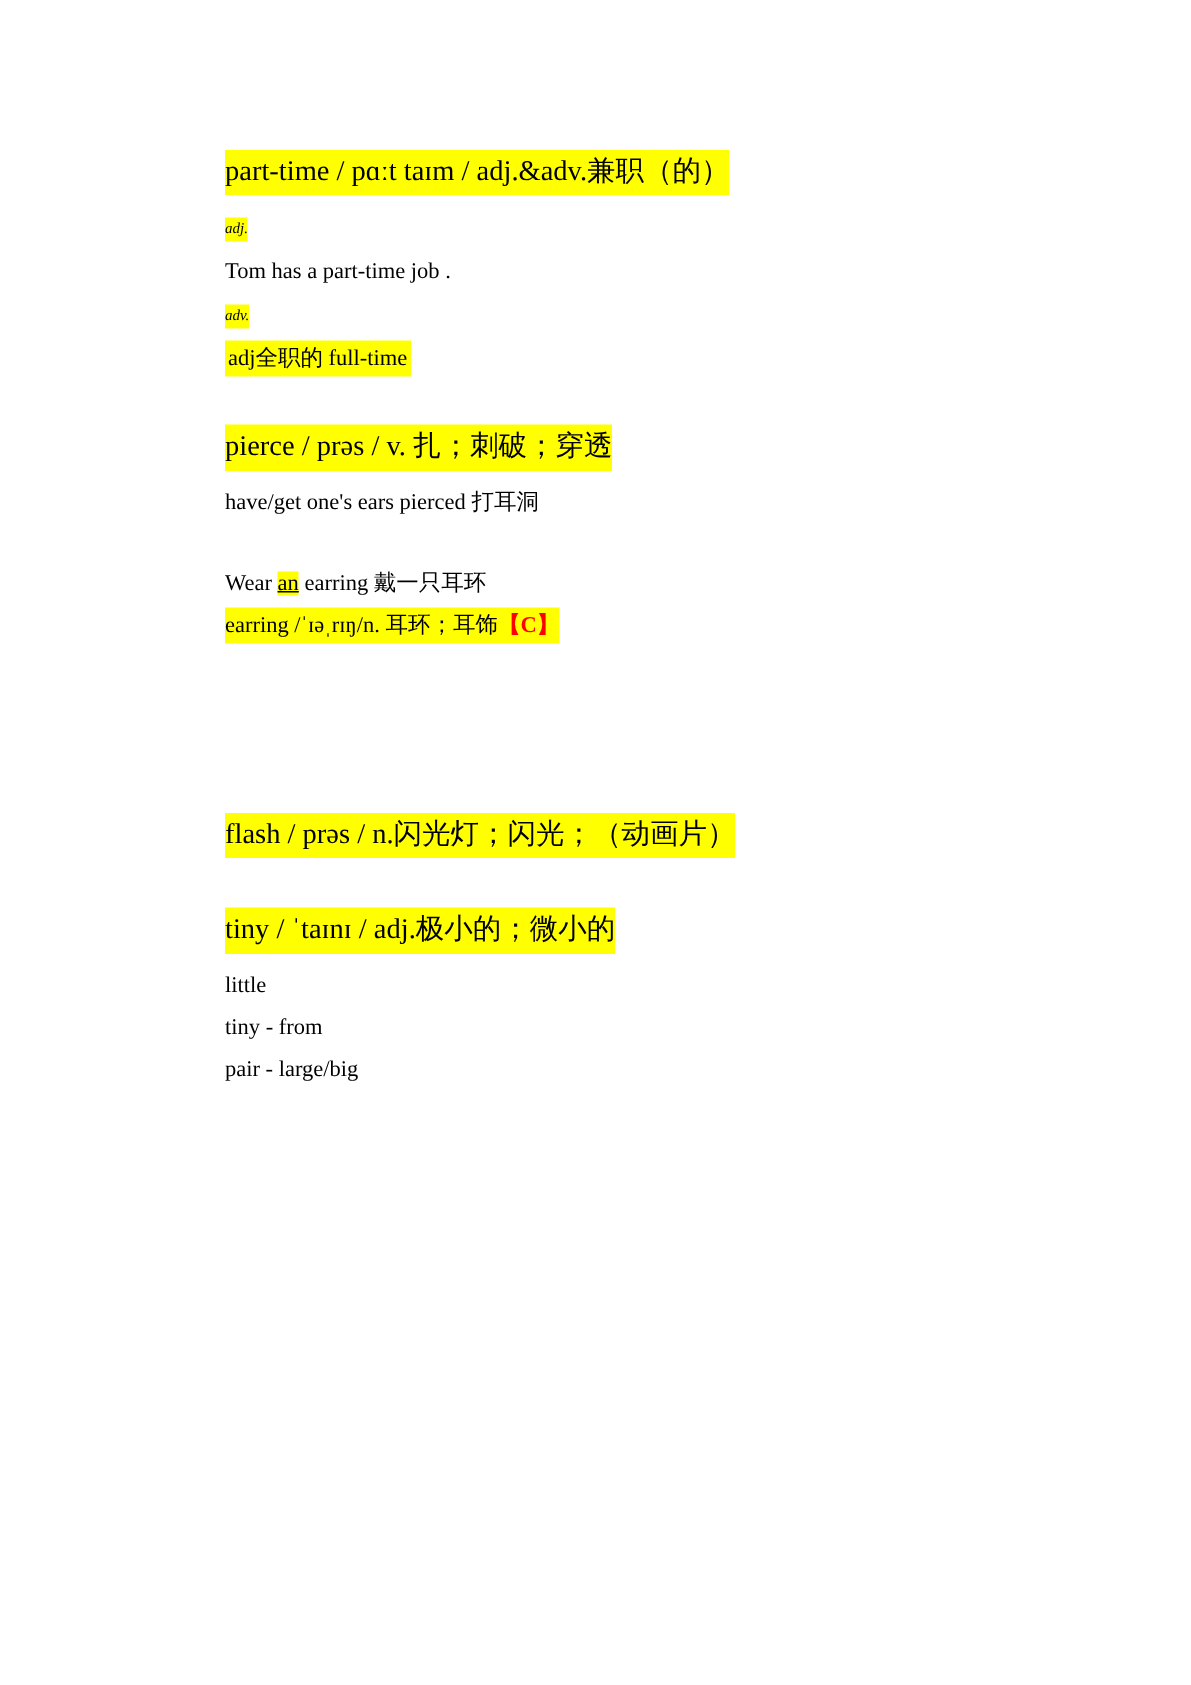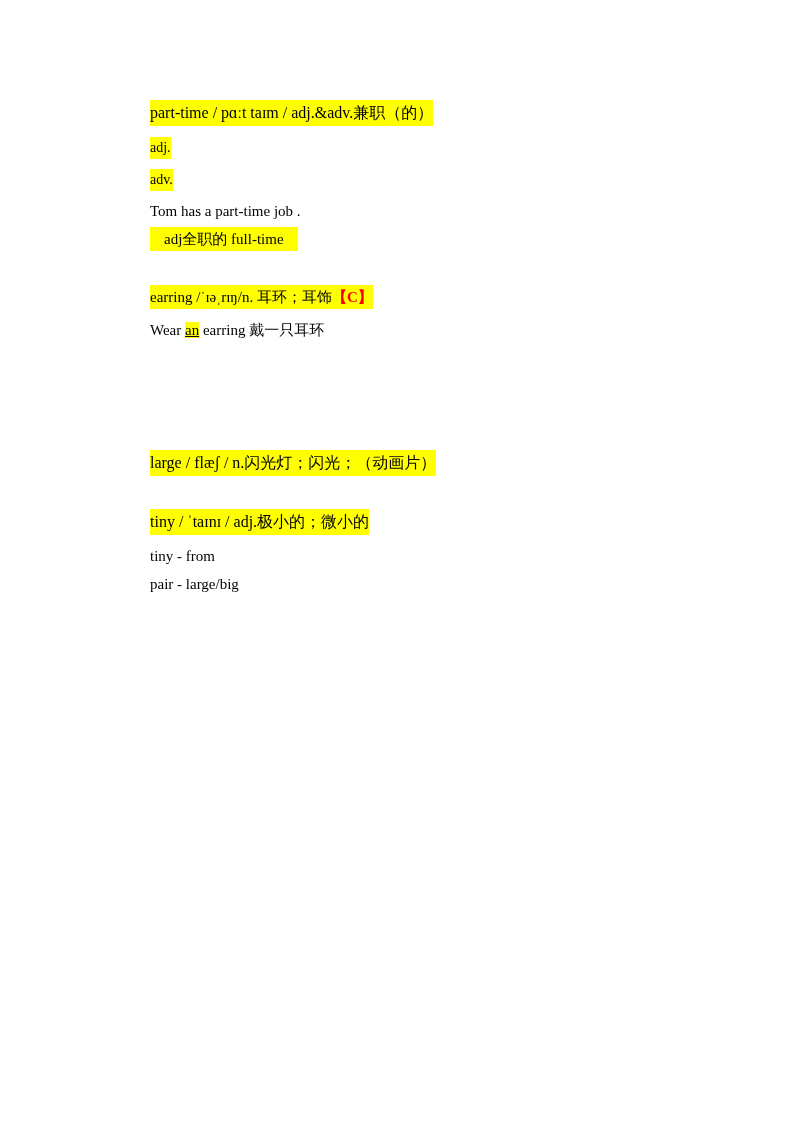--- a/index.html
+++ b/index.html
@@ -23,26 +23,27 @@
       margin-bottom: 28px;
     }
     .highlight-yellow {
       background-color: #ffff00;
       display: inline;
     }
     .word-header {
       background-color: #ffff00;
       display: inline-block;
       margin-bottom: 5px;
-      font-size: 16px;
+      font-size: 19px;
     }
     .pos-badge {
       background-color: #ffff00;
       display: inline-block;
-      font-size: 14px;
+      font-style: italic;
+      font-size: 10px;
       margin-bottom: 4px;
     }
     .line {
       margin-bottom: 4px;
       line-height: 1.6;
     }
     .highlight-an {
       background-color: #ffff00;
       text-decoration: underline;
     }
@@ -63,53 +64,64 @@
 <div class="page">
 
   <div class="section">
     <div class="line">
       <span class="word-header highlight-yellow">part-time / pɑːt taɪm / adj.&amp;adv.兼职（的）</span>
     </div>
     <div class="line">
       <span class="pos-badge highlight-yellow">adj.</span>
     </div>
     <div class="line">
+      <span>Tom has a part-time job .</span>
+    </div>
+    <div class="line">
       <span class="pos-badge highlight-yellow">adv.</span>
     </div>
-    <div class="line">
-      <span>Tom has a part-time job .</span>
-    </div>
     <div class="line" style="margin-top:4px;">
-      <span class="antonym-box highlight-yellow" style="padding: 0px 14px;"> adj全职的 full-time</span>
+      <span class="antonym-box highlight-yellow" style="padding: 0px 2px;"> adj全职的 full-time</span>
     </div>
   </div>
 
+  <div class="section" style="margin-top: 10px;">
+    <div class="line">
+      <span class="word-header highlight-yellow">pierce / prəs / v. 扎；刺破；穿透</span>
+    </div>
+    <div class="line">
+      <span>have/get one's ears pierced   打耳洞</span>
+    </div>
+  </div>
 
   <div class="section" style="margin-top: 30px;">
+    <div class="line">
+      <span>Wear </span><span class="highlight-an">an</span><span> earring    戴一只耳环</span>
+    </div>
     <div class="line">
       <span class="highlight-yellow" style="display:inline-block; margin-bottom:5px;">
         <span>earring /ˈɪəˌrɪŋ/n. 耳环；耳饰</span><span class="bracket-c">【C】</span>
       </span>
-    </div>
-    <div class="line">
-      <span>Wear </span><span class="highlight-an">an</span><span> earring    戴一只耳环</span>
     </div>
   </div>
 
   <div style="height: 80px;"></div>
 
   <div class="section">
     <div class="line">
-      <span class="word-header highlight-yellow">large / flæʃ / n.闪光灯；闪光；（动画片）</span>
+      <span class="word-header highlight-yellow">flash / prəs / n.闪光灯；闪光；（动画片）</span>
     </div>
   </div>
 
   <div class="section" style="margin-top: 18px;">
     <div class="line">
       <span class="word-header highlight-yellow">tiny / ˈtaɪnɪ / adj.极小的；微小的</span>
+    </div>
+    <div class="line">
+      <span>little</span>
     </div>
     <div class="line">
       <span>tiny - from</span>
     </div>
     <div class="line">
       <span>pair  - large/big</span>
     </div>
   </div>
 
 </div>

